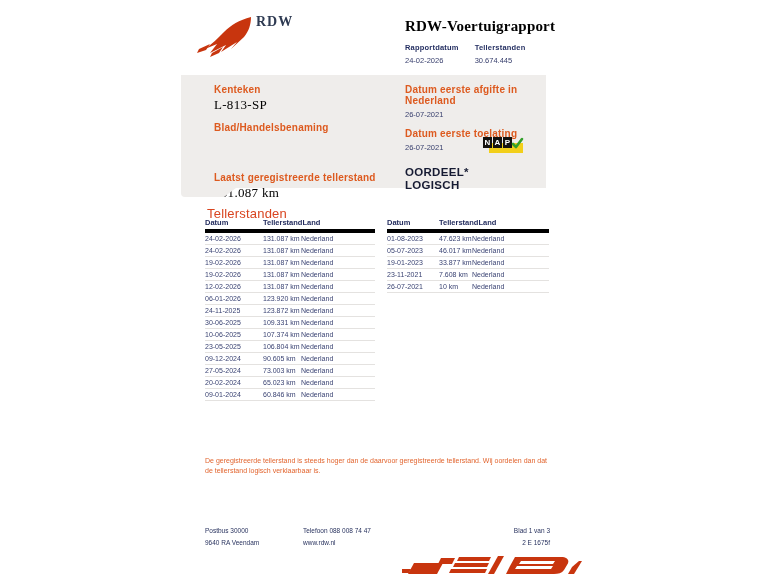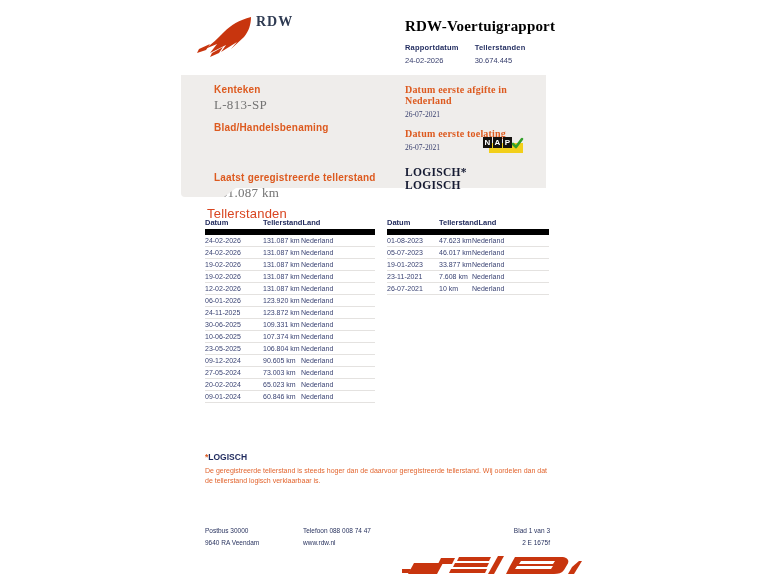--- a/index.html
+++ b/index.html
@@ -25,42 +25,42 @@
   .meta-value { font-size:7.5px; color:#39406E; margin-top:4px; }
   
   .card { position:absolute; left:181px; top:75px; width:365px; height:113px; background:#EFEDEB; }
   .card-tab {
     position:absolute; left:181px; top:188px; width:55px; height:9px; background:#EFEDEB;
     clip-path:polygon(0 0, 100% 0, 78% 100%, 0 100%);
     border-bottom-left-radius:4px;
   }
   .fld-label { font-size:10px; font-weight:bold; color:#DD5A1F; letter-spacing:.2px; }
   .fld-value {
-    font-family:"Liberation Serif", serif; font-size:13px; color:#737373;
+    font-family:"Liberation Serif", serif; font-size:13px; color:#000000;
     margin-top:2px; letter-spacing:.3px;
   }
   .col-left  { position:absolute; left:33px;  top:9px;  width:180px; }
-  .col-right { position:absolute; left:224px; top:9px;  width:135px;font-family:Liberation Serif, serif; }
+  .col-right { position:absolute; left:224px; top:9px;  width:135px; }
   .fld { margin-bottom:9px; }
   .fld-gap { margin-top:39px; }
   .verdict { margin-top:14px; font-size:11.5px; font-weight:bold; color:#161B33; line-height:13px; letter-spacing:.3px; }
   
   .nap { position:absolute; left:302px; top:62px; width:44px; height:18px; }
   .nap-yellow { position:absolute; left:6px; top:6px; width:34px; height:10px; background:#F2CF1A; }
   .nap-sq {
     position:absolute; top:0; width:9px; height:11px; background:#15120F;
     color:#fff; font-size:8px; font-weight:bold; text-align:center; line-height:11px;
   }
   .nap-check { position:absolute; left:28px; top:0px; }
   
   .section-head { position:absolute; left:207px; top:206px; font-size:13px; font-weight:normal; color:#D9441F; letter-spacing:.2px; }
   .tables { position:absolute; left:205px; top:218px; display:flex; }
   .t { width:170px; }
   .t + .t { margin-left:12px; width:162px; }
-  .t-head { display:flex; border-bottom:6px solid #000000; padding-bottom:2px; }
+  .t-head { display:flex; border-bottom:4px solid #000000; padding-bottom:2px; }
   .t-head span { font-size:7.5px; font-weight:bold; color:#232C5E; }
   .t-row { display:flex; border-bottom:1px solid #E4E2E0; padding:1.5px 0; }
   .t-row span { font-size:7px; color:#3A4373; line-height:8px; }
   .c1 { flex:0 0 58px; text-align:left; }
   .c2 { flex:0 0 38px; }
   .c3 { flex:1; }
   .t + .t .c1 { flex:0 0 52px; }
   .t + .t .c2 { flex:0 0 33px; }
   
   .footnote { position:absolute; left:205px; top:452px; width:345px; }
@@ -120,21 +120,21 @@
     <div class="col-right">
       <div class="fld">
         <div class="fld-label">Datum eerste afgifte in Nederland</div>
         <div class="meta-value">26-07-2021</div>
       </div>
       <div class="fld" style="">
         <div class="fld-label">Datum eerste toelating</div>
         <div class="meta-value">26-07-2021</div>
       </div>
       <div class="verdict">
-        <div>LOGISCH*</div>
+        <div>OORDEEL*</div>
         <div>LOGISCH</div>
       </div>
     </div>
     <div class="nap">
       <div class="nap-yellow"></div>
       <div>
           <span class="nap-sq" style="left: 0px;">N</span>
           <span class="nap-sq" style="left: 10px;">A</span>
           <span class="nap-sq" style="left: 20px;">P</span>
         </div>
@@ -256,21 +256,20 @@
           <div class="t-row">
             <span class="c1">26-07-2021</span>
             <span class="c2">10 km</span>
             <span class="c3">Nederland</span>
           </div>
         </div>
     </div>
   </div>
 
   <div class="footnote">
-    <div class="fn-head"><span class="fn-ast">*</span><span>LOGISCH</span></div>
     <div class="fn-text">De geregistreerde tellerstand is steeds hoger dan de daarvoor geregistreerde tellerstand. Wij oordelen dan dat de tellerstand logisch verklaarbaar is.</div>
   </div>
 
   <div class="footer-col fc1">
     <div>Postbus 30000</div>
     <div>9640 RA Veendam</div>
   </div>
   <div class="footer-col fc2">
     <div>Telefoon 088 008 74 47</div>
     <div>www.rdw.nl</div>

